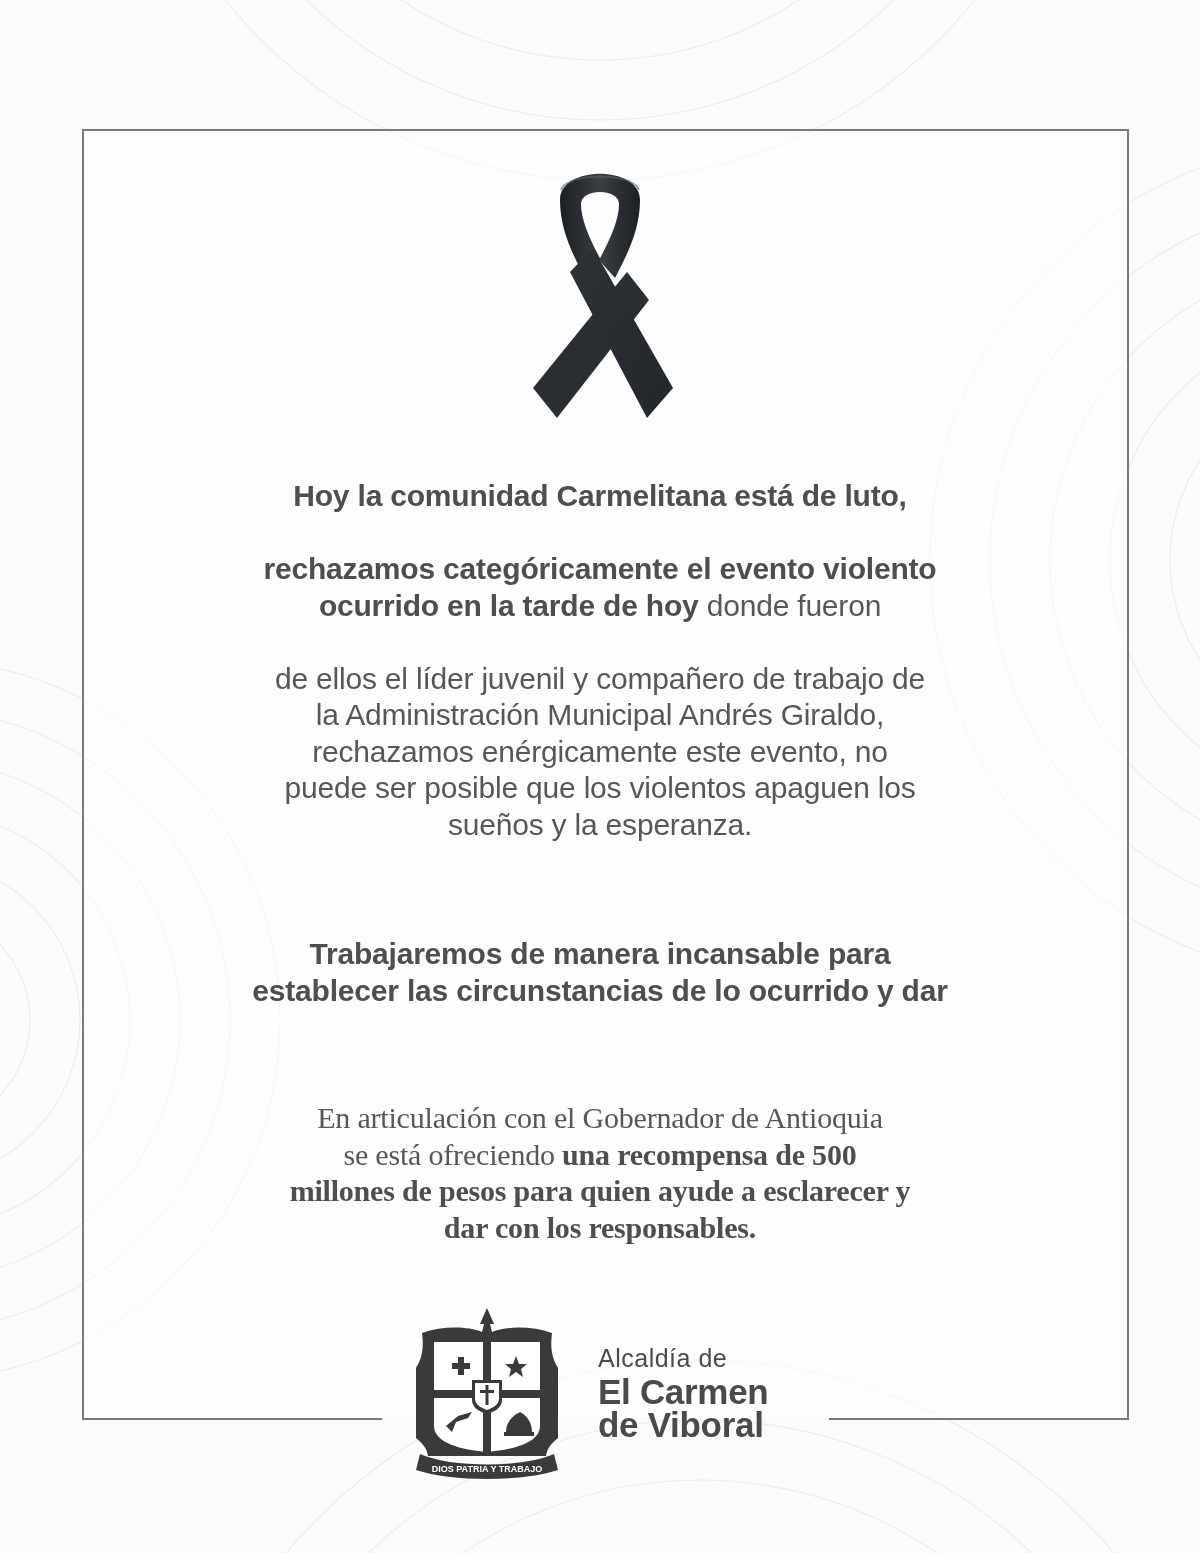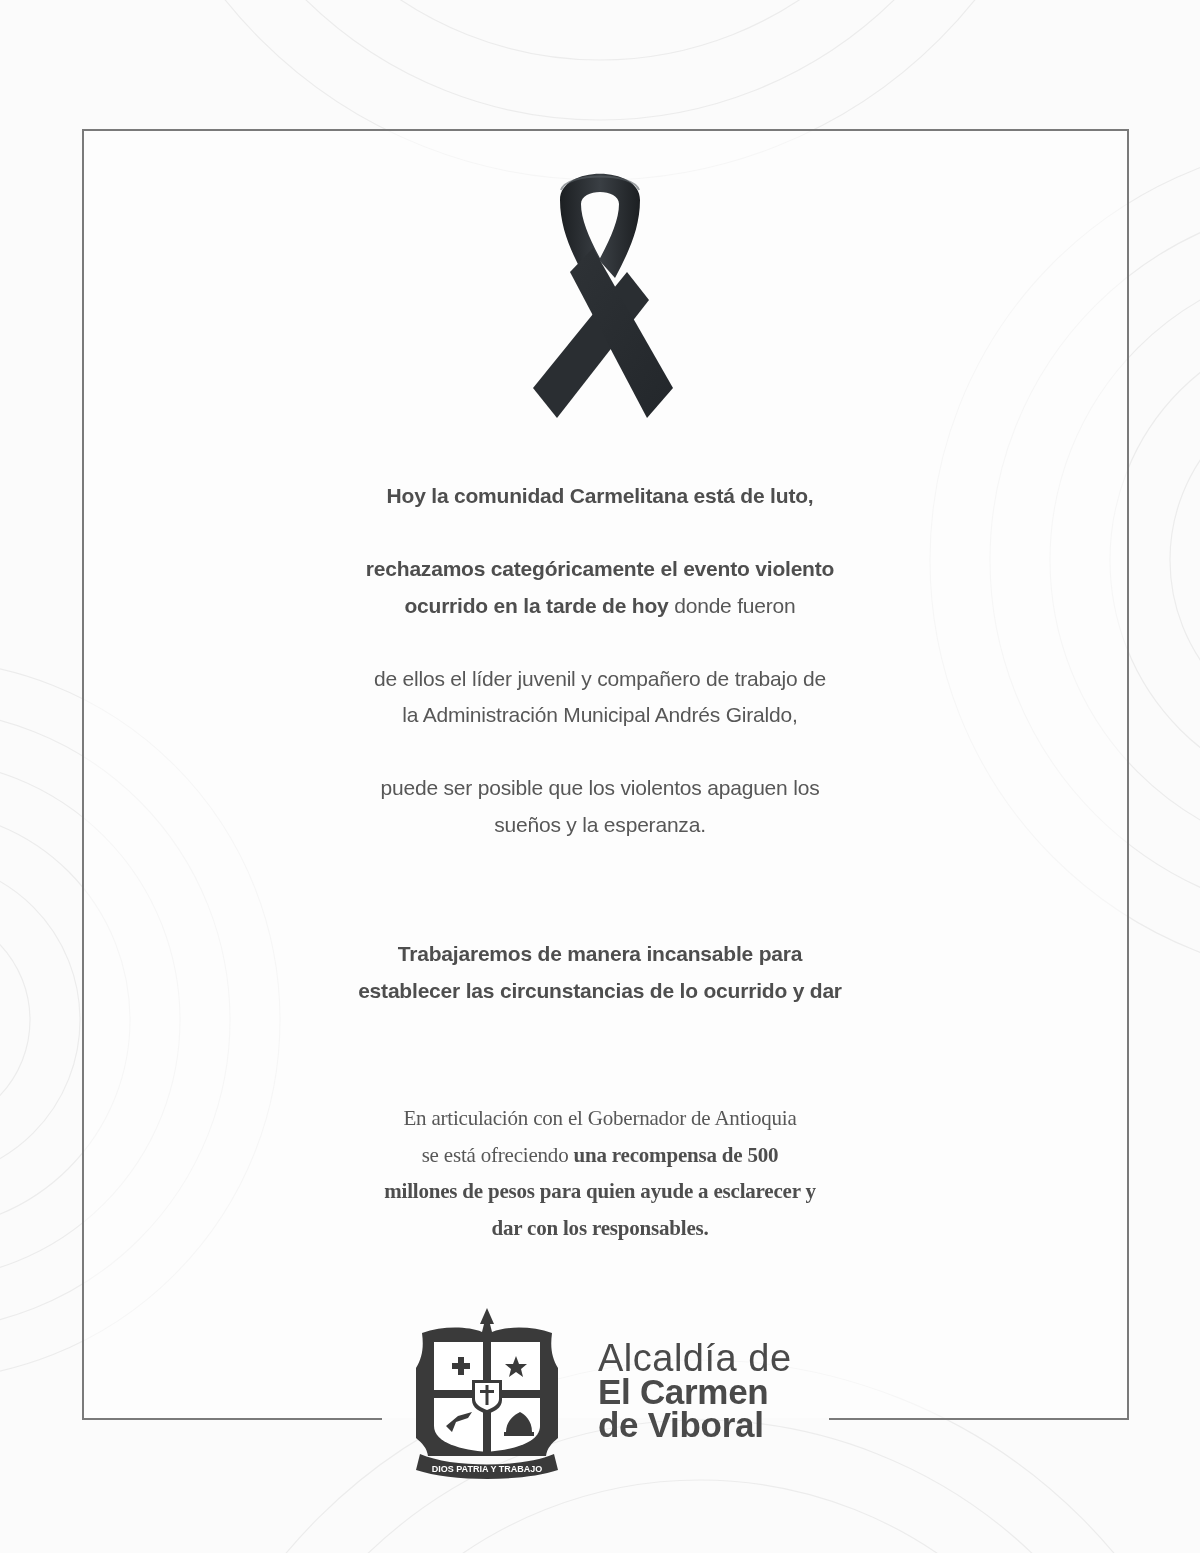--- a/index.html
+++ b/index.html
@@ -28,39 +28,39 @@
     background: rgba(255,255,255,0.55);
   }
 
   .ribbon {
     position: absolute; left: 515px; top: 160px; width: 170px; height: 265px;
   }
 
   .message {
     position: absolute; left: 120px; width: 960px;
     text-align: center;
-    font-size: 21px;
+    font-size: 30px;
     line-height: 36.5px;
     color: #575757;
     letter-spacing: -0.2px;
   }
   .message b { font-weight: bold; color: #4e4e4e; }
   .p1 { top: 478px; }
   .p2 { top: 936px; }
   .p3 { top: 1100px; font-family: Liberation Serif, serif; }
 
   .crest {
     position: absolute; left: 412px; top: 1308px; width: 150px; height: 172px;
   }
   .brand {
     position: absolute; left: 598px; top: 1342px;
     color: #4a4a4a;
     line-height: 33px;
   }
-  .brand .l1 { font-size: 38px; font-weight: normal; letter-spacing: 0.5px; display: block; }
+  .brand .l1 { font-size: 25px; font-weight: normal; letter-spacing: 0.5px; display: block; }
   .brand .l2, .brand .l3 { font-size: 35px; font-weight: bold; display: block; letter-spacing: -0.3px; }
 </style>
 </head>
 <body>
 
 <svg class="bg-pattern" width="1200" height="1553" viewBox="0 0 1200 1553">
   <g fill="none" stroke="#ececec" stroke-width="1.2">
     <circle cx="-80" cy="1020" r="60"></circle>
     <circle cx="-80" cy="1020" r="110"></circle>
     <circle cx="-80" cy="1020" r="160"></circle>
@@ -112,21 +112,21 @@
 </svg>
 
 <div class="message p1">
   <b>Hoy la comunidad Carmelitana está de luto,</b><br>
   <br>
   <b>rechazamos categóricamente el evento violento</b><br>
   <b>ocurrido en la tarde de hoy</b><span> donde fueron</span><br>
   <br>
   <span>de ellos el líder juvenil y compañero de trabajo de</span><br>
   <span>la Administración Municipal Andrés Giraldo,</span><br>
-  <br>
+  <span>rechazamos enérgicamente este evento, no</span><br>
   <span>puede ser posible que los violentos apaguen los</span><br>
   <span>sueños y la esperanza.</span>
 </div>
 
 <div class="message p2">
   <b>Trabajaremos de manera incansable para</b><br>
   <b>establecer las circunstancias de lo ocurrido y dar</b><br>
 </div>
 
 <div class="message p3">

